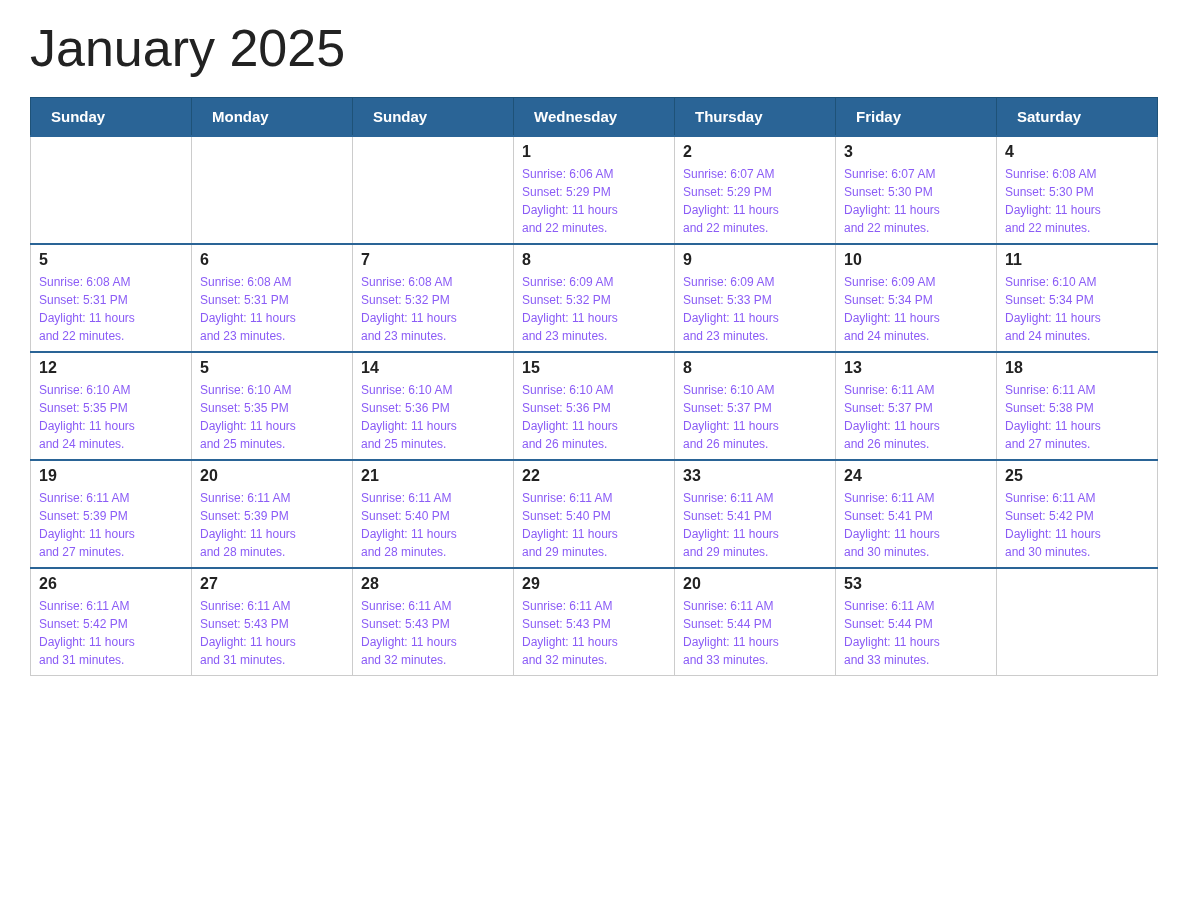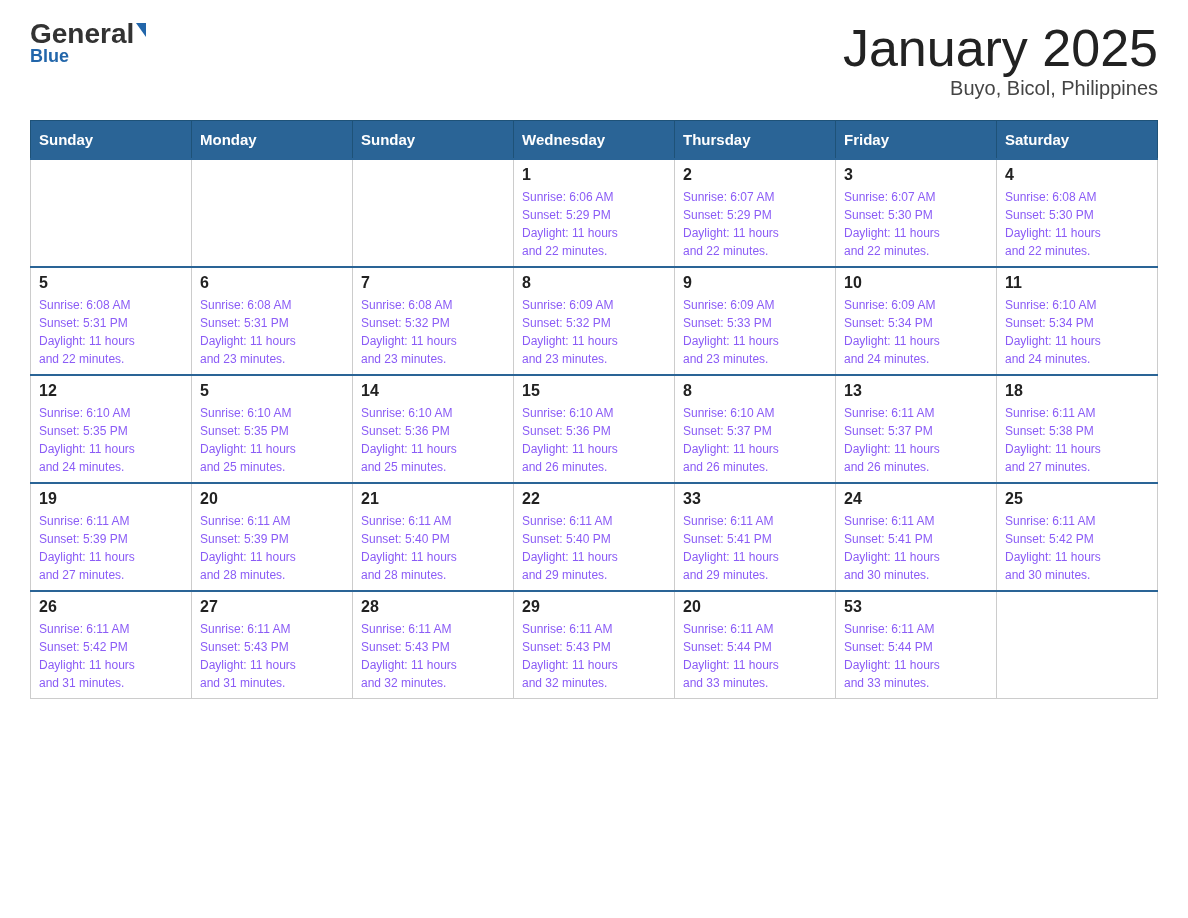--- a/index.html
+++ b/index.html
@@ -59,21 +59,21 @@
       color: #444;
     }
     .calendar-table {
       width: 100%;
       border-collapse: collapse;
       border: 1px solid #aaa;
     }
     .calendar-table th {
       background-color: #2a6496;
       color: #ffffff;
-      padding: 10px 8px;
+      padding: 10px 20px;
       font-size: 15px;
       font-weight: bold;
       text-align: left;
       border: 1px solid #1e5278;
     }
     .calendar-table td {
       vertical-align: top;
       padding: 6px 8px;
       border: 1px solid #cccccc;
       width: 14.28%;
@@ -94,30 +94,22 @@
       background: #ffffff;
     }
     .week-row td {
       border-top: 2px solid #2a6496;
     }
   </style>
 </head>
 <body>
 
 <div class="header-area">
-  <div class="logo-area">
-    <div style="display:flex; align-items:center;">
-      <span class="logo-text">General</span>
-      <span class="logo-triangle"></span>
-    </div>
-    <div class="logo-blue-line">Blue</div>
-  </div>
   <div class="title-area">
     <div class="month-title">January 2025</div>
-    <div class="location-title">Buyo, Bicol, Philippines</div>
   </div>
 </div>
 
 <table class="calendar-table">
   <thead>
     <tr>
     <th>Sunday</th>
         <th>Monday</th>
         <th>Sunday</th>
         <th>Wednesday</th>

